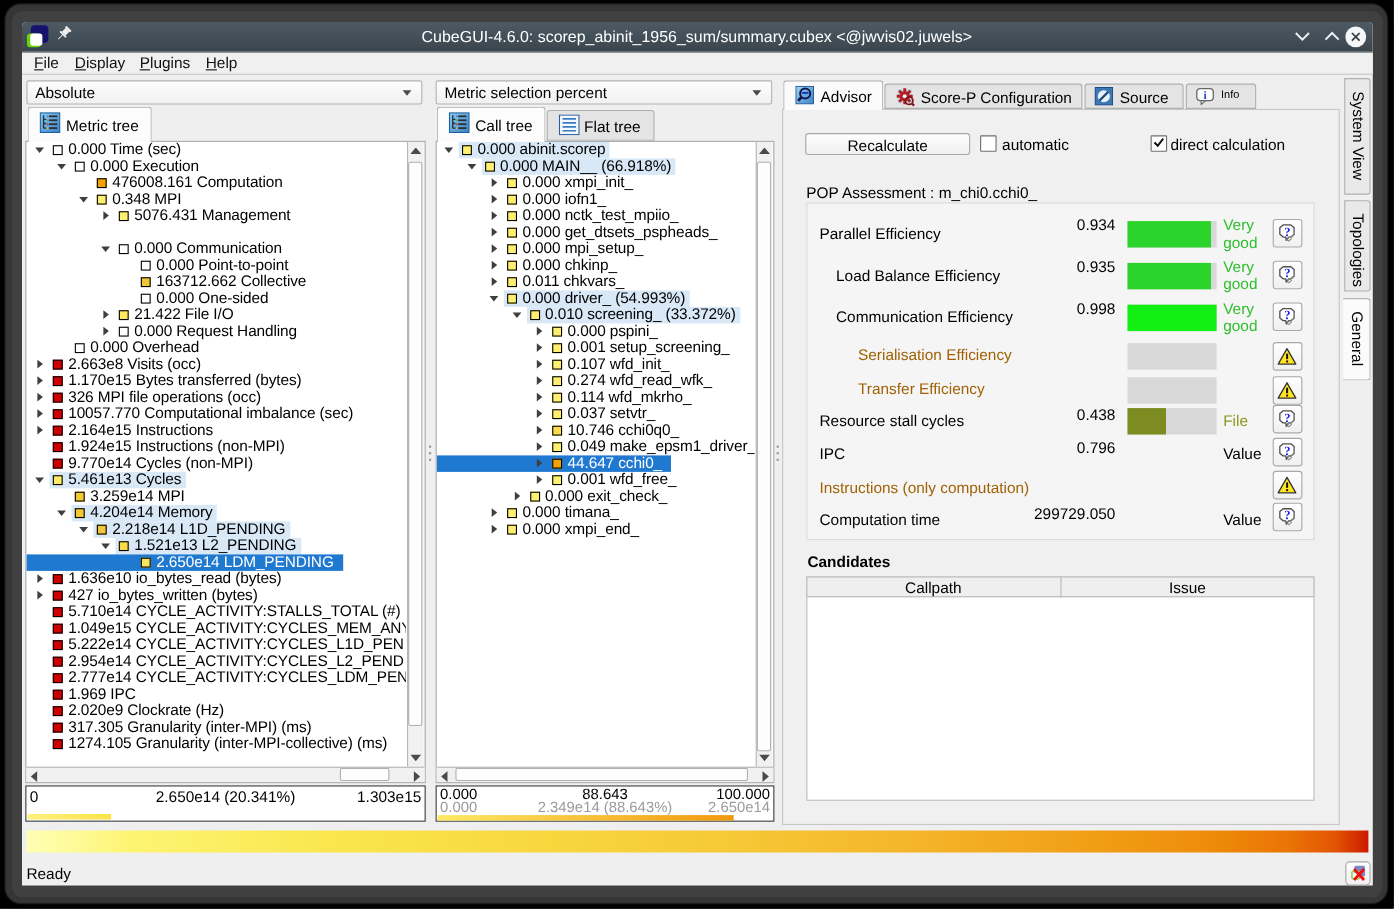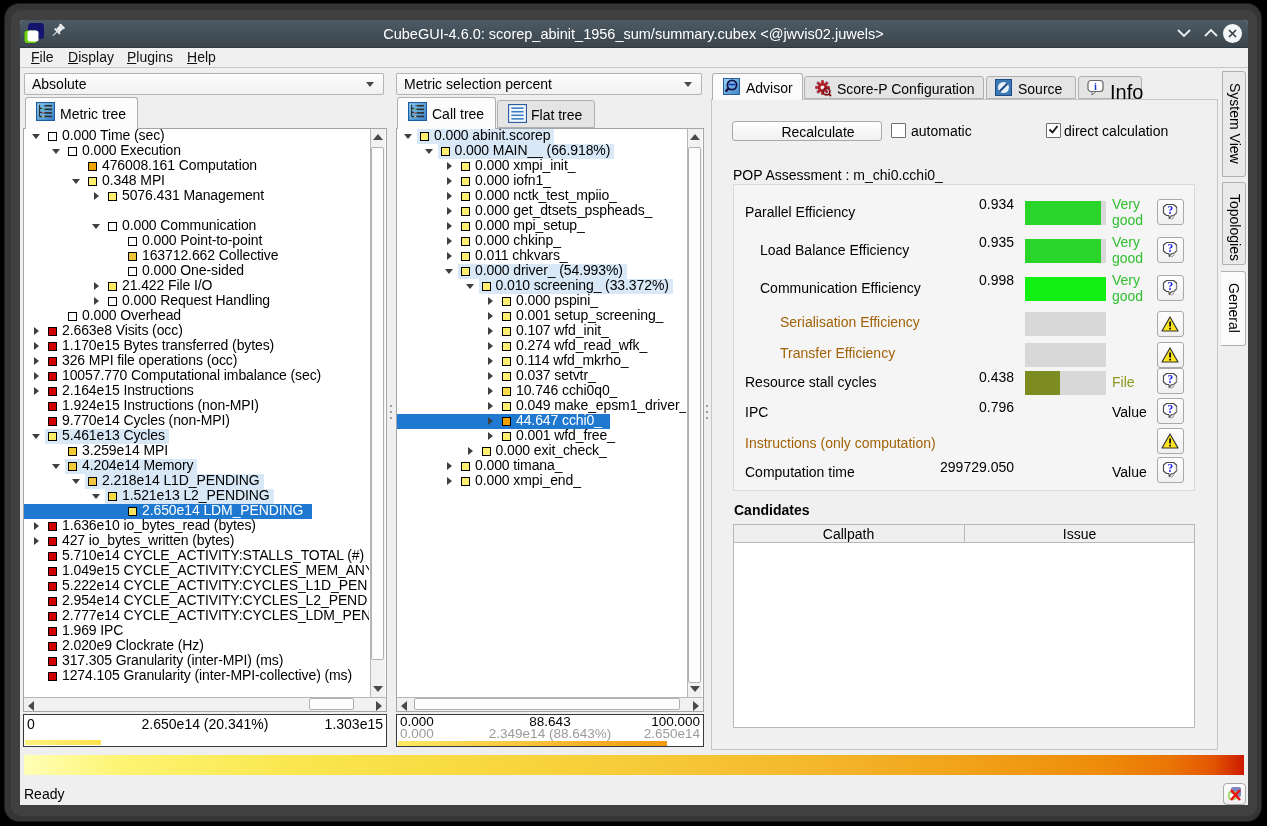--- a/index.html
+++ b/index.html
@@ -631,23 +631,23 @@
  <circle cx="8.5" cy="8.5" r="5.5" fill="#e8f0f8"></circle>
  <line x1="4.5" y1="12.5" x2="12.5" y2="4.5" stroke="#1d4a86" stroke-width="2"></line>
 </svg>
 <div class="tlab" style="left:1018px;top:81px;font-size:14px">Source</div>
 <div class="tab" style="left:1078px;top:76px;width:64px;height:23px"></div>
 <svg class="abs" style="left:1087px;top:79px" width="17" height="17" viewBox="0 0 17 17">
  <rect x="1" y="1.5" width="15" height="11" rx="3" fill="#fff" stroke="#666" stroke-width="1.2"></rect>
  <path d="M5 12.5 L5 16 L9 12.5 Z" fill="#fff" stroke="#666" stroke-width="1"></path>
  <text x="8.5" y="11" font-size="10.5" font-weight="bold" fill="#2244cc" text-anchor="middle" font-family="Liberation Serif,serif">i</text>
 </svg>
-<div class="tlab" style="left:1110px;top:81px;font-size:20px">Info</div>
+<div class="tlab" style="left:1110px;top:81px;font-size:10px">Info</div>
 <div class="btn" style="left:732px;top:121px;width:150px;height:20px"></div>
-<div class="lab13" style="left:732px;top:124px;width:172px;text-align:center">Recalculate</div>
+<div class="lab13" style="left:732px;top:124px;width:150px;text-align:center">Recalculate</div>
 <div class="cb" style="left:891px;top:123px"></div>
 <div class="lab13" style="left:911px;top:123px">automatic</div>
 <div class="cb" style="left:1046px;top:123px"></div>
 <svg class="abs" style="left:1047px;top:123px" width="13" height="13" viewBox="0 0 13 13">
     <polyline points="2.5,6.5 5.5,9.5 10.5,3" fill="none" stroke="#111" stroke-width="1.8"></polyline>
   </svg>
 <div class="lab13" style="left:1064px;top:123px">direct calculation</div>
 <div class="lab13" style="left:733px;top:167px">POP Assessment : m_chi0.cchi0_</div>
 <div class="abs" style="left:733px;top:184px;width:462px;height:307px;background:#f5f5f5;border:1px solid #dadada"></div>
 <div class="lab13" style="left:745px;top:204px">Parallel Efficiency</div>

